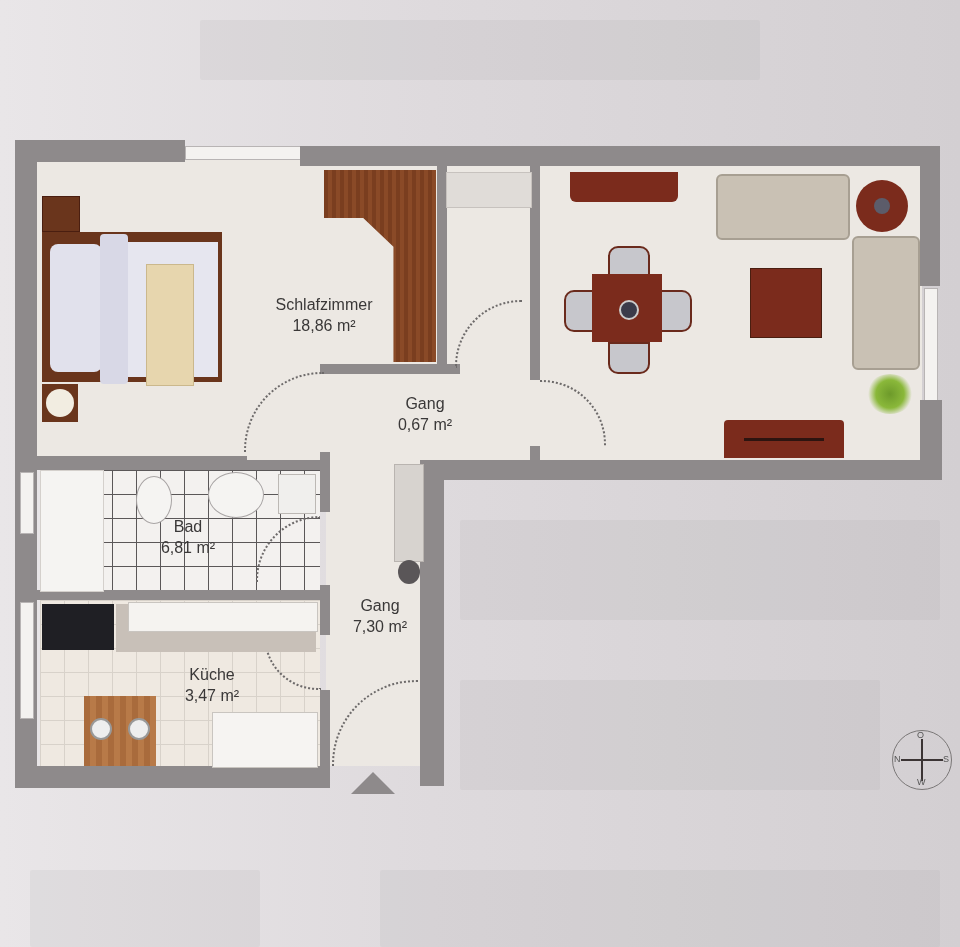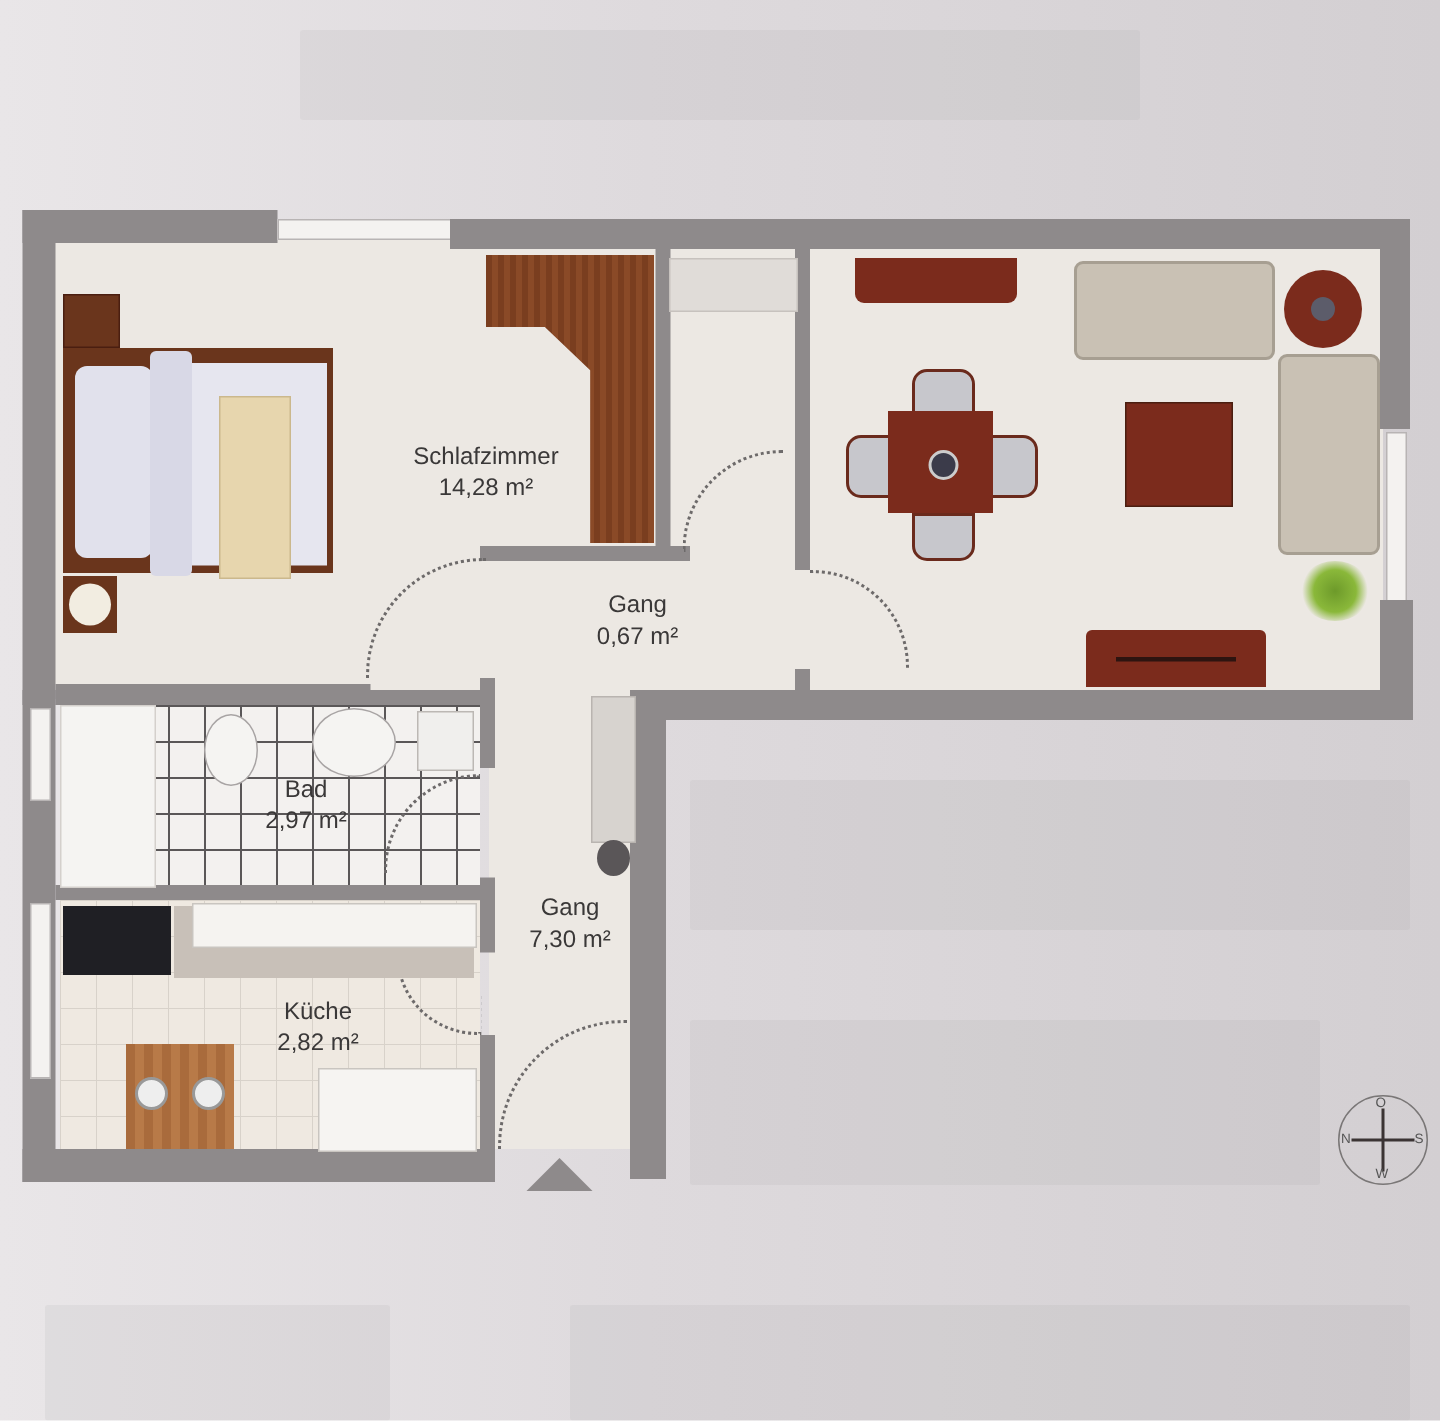--- a/index.html
+++ b/index.html
@@ -117,37 +117,37 @@
   <div class="abs wood" style="left:84px;top:696px;width:72px;height:70px;background:repeating-linear-gradient(90deg,#a96b3c 0 6px,#b87a48 6px 12px);">
     <div class="abs" style="left:6px;top:22px;width:18px;height:18px;border-radius:50%;background:#eee;border:2px solid #999;"></div>
     <div class="abs" style="left:44px;top:22px;width:18px;height:18px;border-radius:50%;background:#eee;border:2px solid #999;"></div>
   </div>
   <div class="abs" style="left:212px;top:712px;width:104px;height:54px;background:#f6f4f2;border:1px solid #c9c5c0;"></div>
 
   <div class="abs" style="left:351px;top:772px;width:0;height:0;border-left:22px solid transparent;border-right:22px solid transparent;border-bottom:22px solid #8e8a8b;"></div>
 
   <div class="label" style="left:244px;top:294px;width:160px;">
     <span>Schlafzimmer</span>
-    <span class="area">14,28 m²</span>
+    <span class="area">18,86 m²</span>
   </div>
   <div class="label" style="left:375px;top:393px;width:100px;">
     <span>Gang</span>
     <span class="area">0,67 m²</span>
   </div>
-  <div class="label" style="left:138px;top:516px;width:100px;margin-left:16px;">
+  <div class="label" style="left:138px;top:516px;width:100px;">
     <span>Bad</span>
-    <span class="area">2,97 m²</span>
+    <span class="area">6,81 m²</span>
   </div>
   <div class="label" style="left:330px;top:595px;width:100px;">
     <span>Gang</span>
     <span class="area">7,30 m²</span>
   </div>
   <div class="label" style="left:162px;top:664px;width:100px;">
     <span>Küche</span>
-    <span class="area">2,82 m²</span>
+    <span class="area">3,47 m²</span>
   </div>
 
   <div class="compass" style="left:892px;top:730px;">
     <div class="abs" style="left:28px;top:8px;width:2px;height:42px;background:#3b3434;"></div>
     <div class="abs" style="left:8px;top:28px;width:42px;height:2px;background:#3b3434;"></div>
     <span class="abs" style="left:24px;top:-1px;font-size:9px;color:#555;">O</span>
     <span class="abs" style="left:50px;top:23px;font-size:9px;color:#555;">S</span>
     <span class="abs" style="left:24px;top:46px;font-size:9px;color:#555;">W</span>
     <span class="abs" style="left:1px;top:23px;font-size:9px;color:#555;">N</span>
   </div>

